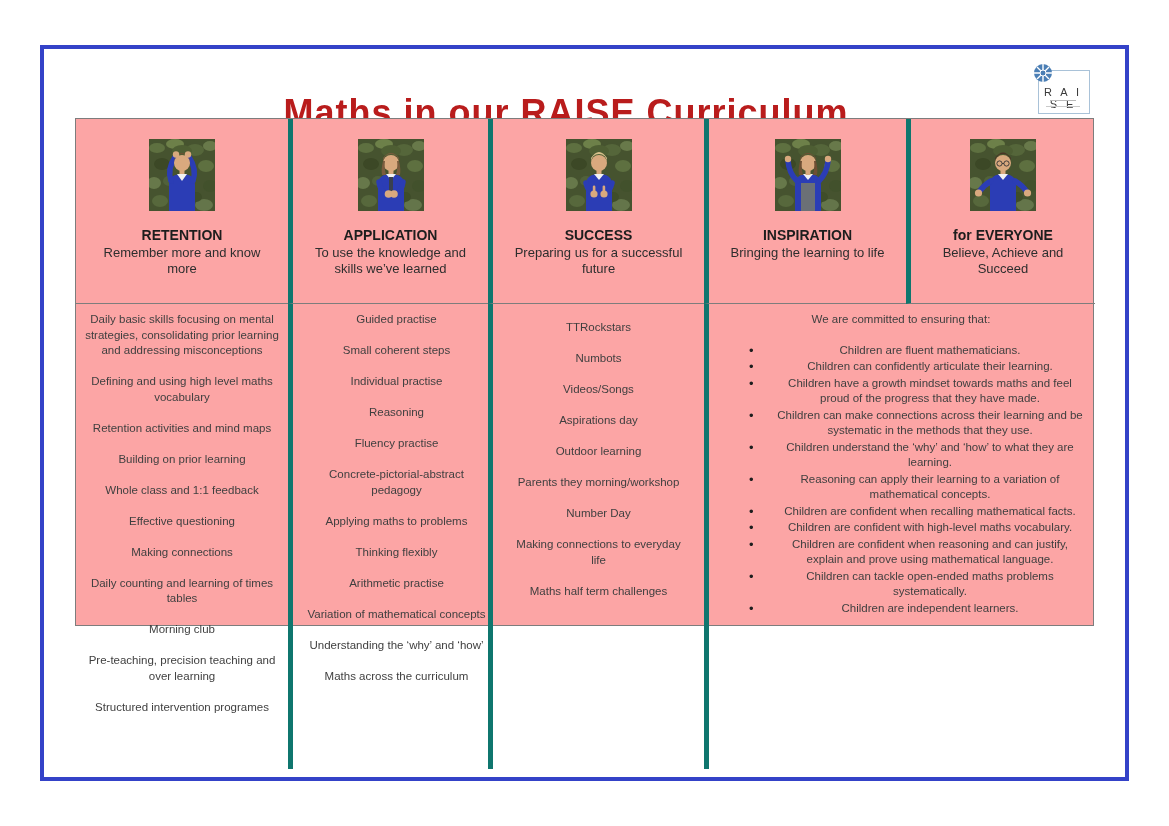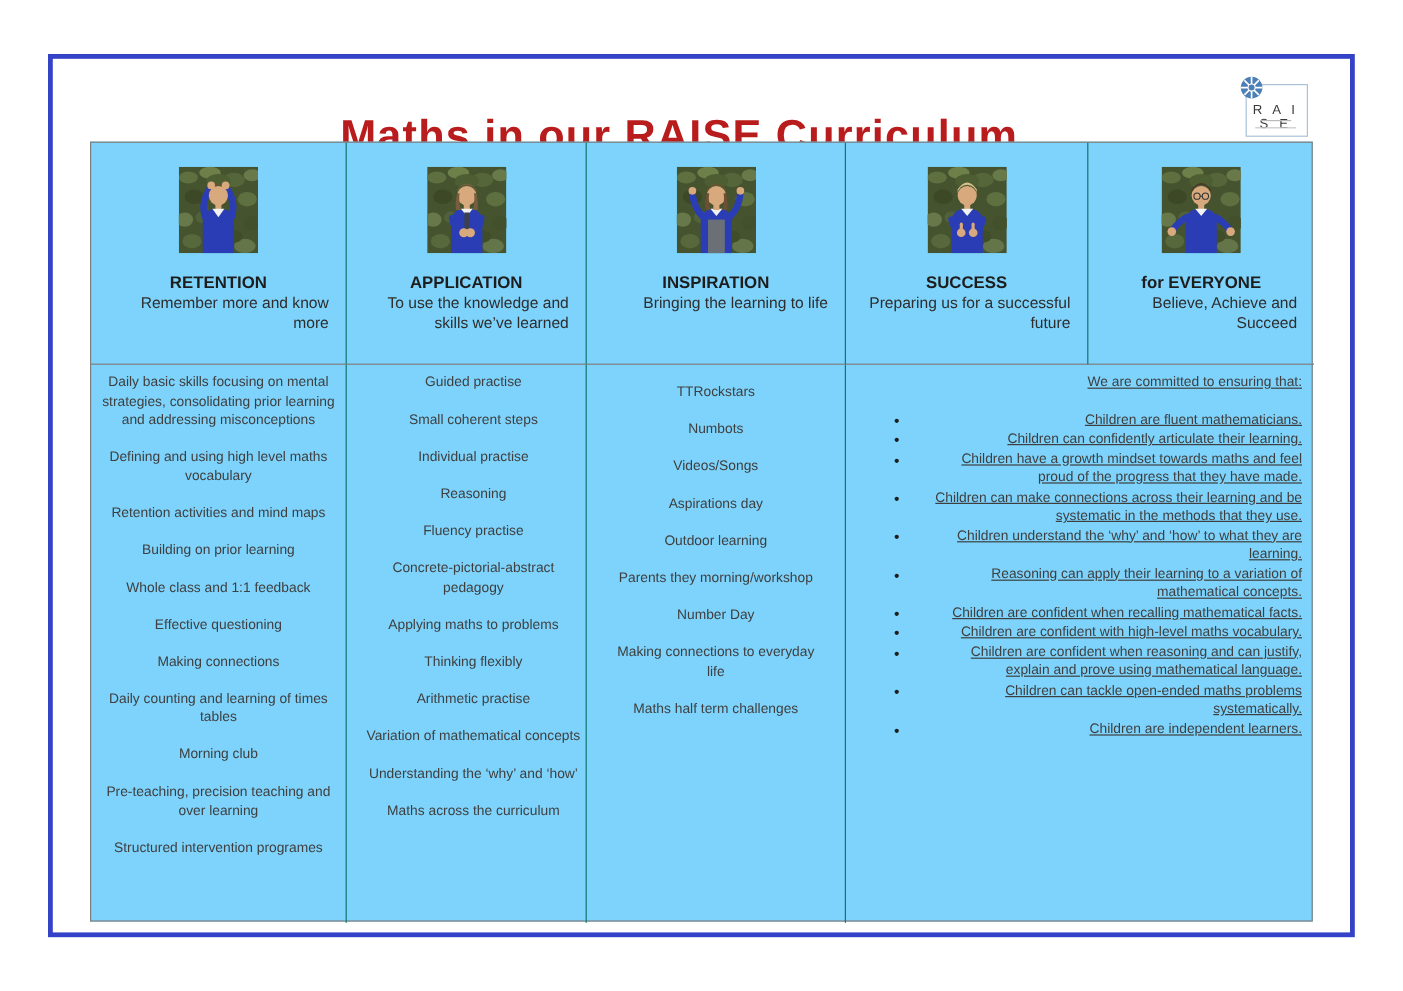--- a/index.html
+++ b/index.html
@@ -12,37 +12,37 @@
   
   .logo{position:absolute;left:1030px;top:60px;width:66px;height:58px;}
   .logo .bracket{position:absolute;left:8px;top:10px;width:50px;height:42px;
                  border:1.5px solid #a9c2d8;}
   .logo .emblem{position:absolute;left:2px;top:2px;}
   .logo .letters{position:absolute;left:8px;top:26px;width:50px;text-align:center;
                  font-size:11px;letter-spacing:3px;color:#3a3a3a;}
   .logo .tag1{position:absolute;left:20px;top:40px;width:26px;height:1px;background:#b9b9b9;}
   .logo .tag2{position:absolute;left:16px;top:46px;width:34px;height:1px;background:#c9c9c9;}
   
-  .table{position:absolute;left:75px;top:118px;width:1019px;height:650px;
+  .table{position:absolute;left:75px;top:118px;width:1019px;height:508px;
          display:grid;grid-template-columns:212px 200px 216px 202px 189px;
          grid-template-rows:185px 465px;border:1px solid #7d7d7d;
-         box-sizing:border-box;background:#7dd3fc;}
-  .cell{border-left:1px solid #0f766e;box-sizing:border-box;overflow:hidden;}
+         box-sizing:border-box;background:#fca5a5;}
+  .cell{border-left:5px solid #0f766e;box-sizing:border-box;overflow:hidden;}
   .cell.first{border-left:none;}
   .head{border-bottom:1px solid #7d7d7d;text-align:center;padding-top:20px;}
   .photo{display:block;margin:0 auto 16px auto;}
   .h-title{font-size:14px;font-weight:bold;color:#1d1d1d;margin-bottom:2px;}
-  .h-sub{font-size:13px;line-height:16px;color:#2e2e2e;margin:0 14px;text-align:right;}
+  .h-sub{font-size:13px;line-height:16px;color:#2e2e2e;margin:0 14px;}
   .body{padding-top:8px;font-size:11.5px;line-height:15.5px;text-align:center;}
   .body p{margin:0 auto 15.5px auto;}
   .body.c0 p{max-width:198px;}
   .body.c1 p{max-width:188px;margin-left:12px;}
   .body.c2 p{max-width:176px;}
   .body.c2{padding-top:16px;}
-  .merged{grid-column:4/6;text-align:right;padding:8px 10px 0 8px;text-decoration:underline;}
+  .merged{grid-column:4/6;text-align:center;padding:8px 10px 0 8px;}
   .merged .intro{margin:0 0 15px 0;}
   .merged ul{margin:0;padding:0;list-style:none;}
   .merged li{position:relative;margin:0 0 1px 0;padding-left:58px;line-height:15.5px;}
   .merged li::before{content:"\2022";position:absolute;left:32px;top:0;
                      font-size:13px;color:#1d1d1d;}
 </style>
 </head>
 <body>
 
 <svg width="0" height="0" style="position:absolute" aria-hidden="true">
@@ -119,53 +119,53 @@
         <circle cx="36" cy="55" r="3.8" fill="#d9a97e"></circle>
       </svg>
       <div class="h-title">APPLICATION</div>
       <div class="h-sub">To use the knowledge and skills we’ve learned</div>
     </div>
 
     <div class="cell head">
       <svg class="photo" width="66" height="72" viewBox="0 0 66 72">
         <use href="#hedge"></use>
         <path d="M20 72 L20 46 Q20 35 33 35 Q46 35 46 46 L46 72 Z" fill="#2b3db5"></path>
-        <rect x="26" y="44" width="14" height="28" fill="#6b7076"></rect>
-        <path d="M28 35 L33 41 L38 35 Z" fill="#f2f2f2"></path>
-        <path d="M22 42 Q14 34 13 22" stroke="#2b3db5" stroke-width="5.5" fill="none" stroke-linecap="round"></path>
-        <path d="M44 42 Q52 34 53 22" stroke="#2b3db5" stroke-width="5.5" fill="none" stroke-linecap="round"></path>
-        <circle cx="13" cy="20" r="3.2" fill="#d9a97e"></circle>
-        <circle cx="53" cy="20" r="3.2" fill="#d9a97e"></circle>
-        <rect x="30.5" y="28" width="5" height="8" fill="#d9a97e"></rect>
-        <circle cx="33" cy="24" r="8" fill="#d9a97e"></circle>
-        <path d="M25 23 A8 8 0 0 1 41 23 L41 19 Q37 14 33 14 Q29 14 25 19 Z" fill="#6e4f33"></path>
-        <path d="M25 22 Q23 30 24 36 L28 36 Q26 28 27 22 Z" fill="#6e4f33"></path>
-        <path d="M41 22 Q43 30 42 36 L38 36 Q40 28 39 22 Z" fill="#6e4f33"></path>
-      </svg>
-      <div class="h-title">INSPIRATION</div>
-      <div class="h-sub">Bringing the learning to life</div>
-    </div>
-
-    <div class="cell head">
-      <svg class="photo" width="66" height="72" viewBox="0 0 66 72">
-        <use href="#hedge"></use>
-        <path d="M20 72 L20 46 Q20 35 33 35 Q46 35 46 46 L46 72 Z" fill="#2b3db5"></path>
         <rect x="30.5" y="28" width="5" height="8" fill="#d9a97e"></rect>
         <circle cx="33" cy="24" r="8" fill="#d9a97e"></circle>
         <path d="M25 23 A8 8 0 0 1 41 23 L41 19 Q37 13 33 13 Q29 13 25 19 Z" fill="#d8c18c"></path>
         <path d="M28 35 L33 41 L38 35 Z" fill="#f2f2f2"></path>
         <path d="M20 44 Q22 52 27 55" stroke="#2b3db5" stroke-width="5.5" fill="none" stroke-linecap="round"></path>
         <path d="M46 44 Q44 52 39 55" stroke="#2b3db5" stroke-width="5.5" fill="none" stroke-linecap="round"></path>
         <rect x="26.8" y="46.5" width="2.6" height="7" rx="1.3" fill="#d9a97e"></rect>
         <rect x="36.6" y="46.5" width="2.6" height="7" rx="1.3" fill="#d9a97e"></rect>
         <circle cx="28" cy="55" r="3.6" fill="#d9a97e"></circle>
         <circle cx="38" cy="55" r="3.6" fill="#d9a97e"></circle>
       </svg>
       <div class="h-title">SUCCESS</div>
       <div class="h-sub">Preparing us for a successful future</div>
+    </div>
+
+    <div class="cell head">
+      <svg class="photo" width="66" height="72" viewBox="0 0 66 72">
+        <use href="#hedge"></use>
+        <path d="M20 72 L20 46 Q20 35 33 35 Q46 35 46 46 L46 72 Z" fill="#2b3db5"></path>
+        <rect x="26" y="44" width="14" height="28" fill="#6b7076"></rect>
+        <path d="M28 35 L33 41 L38 35 Z" fill="#f2f2f2"></path>
+        <path d="M22 42 Q14 34 13 22" stroke="#2b3db5" stroke-width="5.5" fill="none" stroke-linecap="round"></path>
+        <path d="M44 42 Q52 34 53 22" stroke="#2b3db5" stroke-width="5.5" fill="none" stroke-linecap="round"></path>
+        <circle cx="13" cy="20" r="3.2" fill="#d9a97e"></circle>
+        <circle cx="53" cy="20" r="3.2" fill="#d9a97e"></circle>
+        <rect x="30.5" y="28" width="5" height="8" fill="#d9a97e"></rect>
+        <circle cx="33" cy="24" r="8" fill="#d9a97e"></circle>
+        <path d="M25 23 A8 8 0 0 1 41 23 L41 19 Q37 14 33 14 Q29 14 25 19 Z" fill="#6e4f33"></path>
+        <path d="M25 22 Q23 30 24 36 L28 36 Q26 28 27 22 Z" fill="#6e4f33"></path>
+        <path d="M41 22 Q43 30 42 36 L38 36 Q40 28 39 22 Z" fill="#6e4f33"></path>
+      </svg>
+      <div class="h-title">INSPIRATION</div>
+      <div class="h-sub">Bringing the learning to life</div>
     </div>
 
     <div class="cell head">
       <svg class="photo" width="66" height="72" viewBox="0 0 66 72">
         <use href="#hedge"></use>
         <path d="M20 72 L20 46 Q20 35 33 35 Q46 35 46 46 L46 72 Z" fill="#2b3db5"></path>
         <path d="M21 42 Q14 46 9 53" stroke="#2b3db5" stroke-width="5.5" fill="none" stroke-linecap="round"></path>
         <path d="M45 42 Q52 46 57 53" stroke="#2b3db5" stroke-width="5.5" fill="none" stroke-linecap="round"></path>
         <circle cx="8.5" cy="54" r="3.6" fill="#d9a97e"></circle>
         <circle cx="57.5" cy="54" r="3.6" fill="#d9a97e"></circle>

